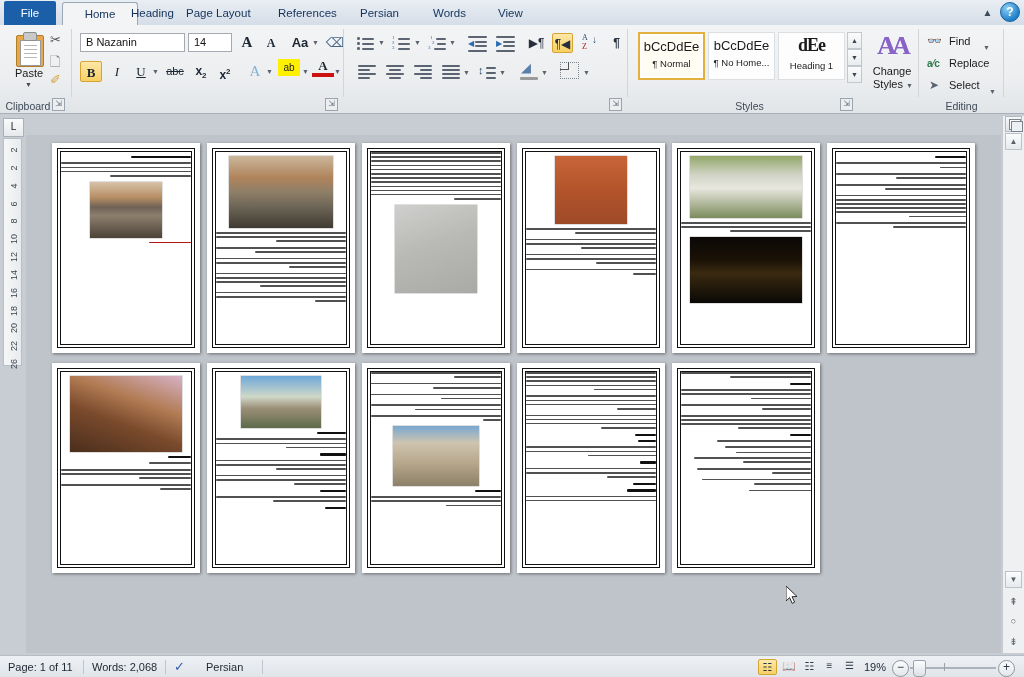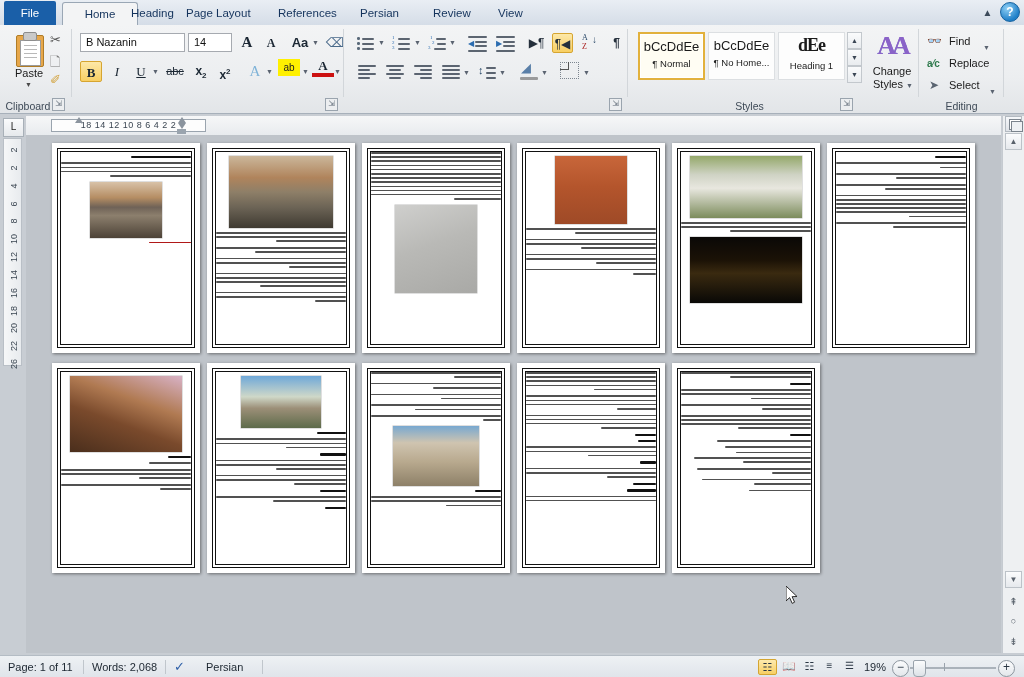--- a/index.html
+++ b/index.html
@@ -196,21 +196,21 @@
 
 <div id="app">
 
   <div class="tabstrip">
     <div class="tab file">File</div>
     <div class="tab active" style="left:62px;width:52px;">Home</div>
     <div class="tab" style="left:120px;">Heading</div>
     <div class="tab" style="left:175px;">Page Layout</div>
     <div class="tab" style="left:267px;">References</div>
     <div class="tab" style="left:349px;">Persian</div>
-    <div class="tab" style="left:422px;">Review</div>
+    <div class="tab" style="left:422px;">Words</div>
     <div class="tab" style="left:487px;">View</div>
     <div class="winbtns">
       <div class="chev">▲</div>
       <div class="helpbtn">?</div>
     </div>
   </div>
 
   <div class="ribbon">
 
     <div class="grp" style="left:0;width:72px;">
@@ -403,27 +403,20 @@
         <span style="position:absolute;left:2px;top:0;font-size:12px;color:#5a6470;">➤</span>
         <span>Select</span>
         <span class="drop" style="left:62px;top:7px;">▼</span>
       </div>
       <div class="glabel">Editing</div>
       <div class="gdiv"></div>
     </div>
   </div>
 
   <div class="tabsel">L</div>
-  <div class="hruler">
-    <div class="rulerbar">18   14 12 10  8   6   4   2      2</div>
-    <div style="position:absolute;left:49px;top:1px;width:0;height:0;border-left:4px solid transparent;border-right:4px solid transparent;border-bottom:6px solid #8b949e;"></div>
-    <div style="position:absolute;left:152px;top:1px;width:0;height:0;border-left:4px solid transparent;border-right:4px solid transparent;border-bottom:6px solid #8b949e;"></div>
-    <div style="position:absolute;left:152px;top:7px;width:0;height:0;border-left:4px solid transparent;border-right:4px solid transparent;border-top:6px solid #8b949e;"></div>
-    <div style="position:absolute;left:151px;top:13px;width:9px;height:5px;background:#9aa4ae;"></div>
-  </div>
   <div class="vruler">
       <div class="vmark" style="top: 6px;">2</div>
       <div class="vmark" style="top: 23.8333px;">2</div>
       <div class="vmark" style="top: 41.6667px;">4</div>
       <div class="vmark" style="top: 59.5px;">6</div>
       <div class="vmark" style="top: 77.3333px;">8</div>
       <div class="vmark" style="top: 95.1667px;">10</div>
       <div class="vmark" style="top: 113px;">12</div>
       <div class="vmark" style="top: 130.833px;">14</div>
       <div class="vmark" style="top: 148.667px;">16</div>

